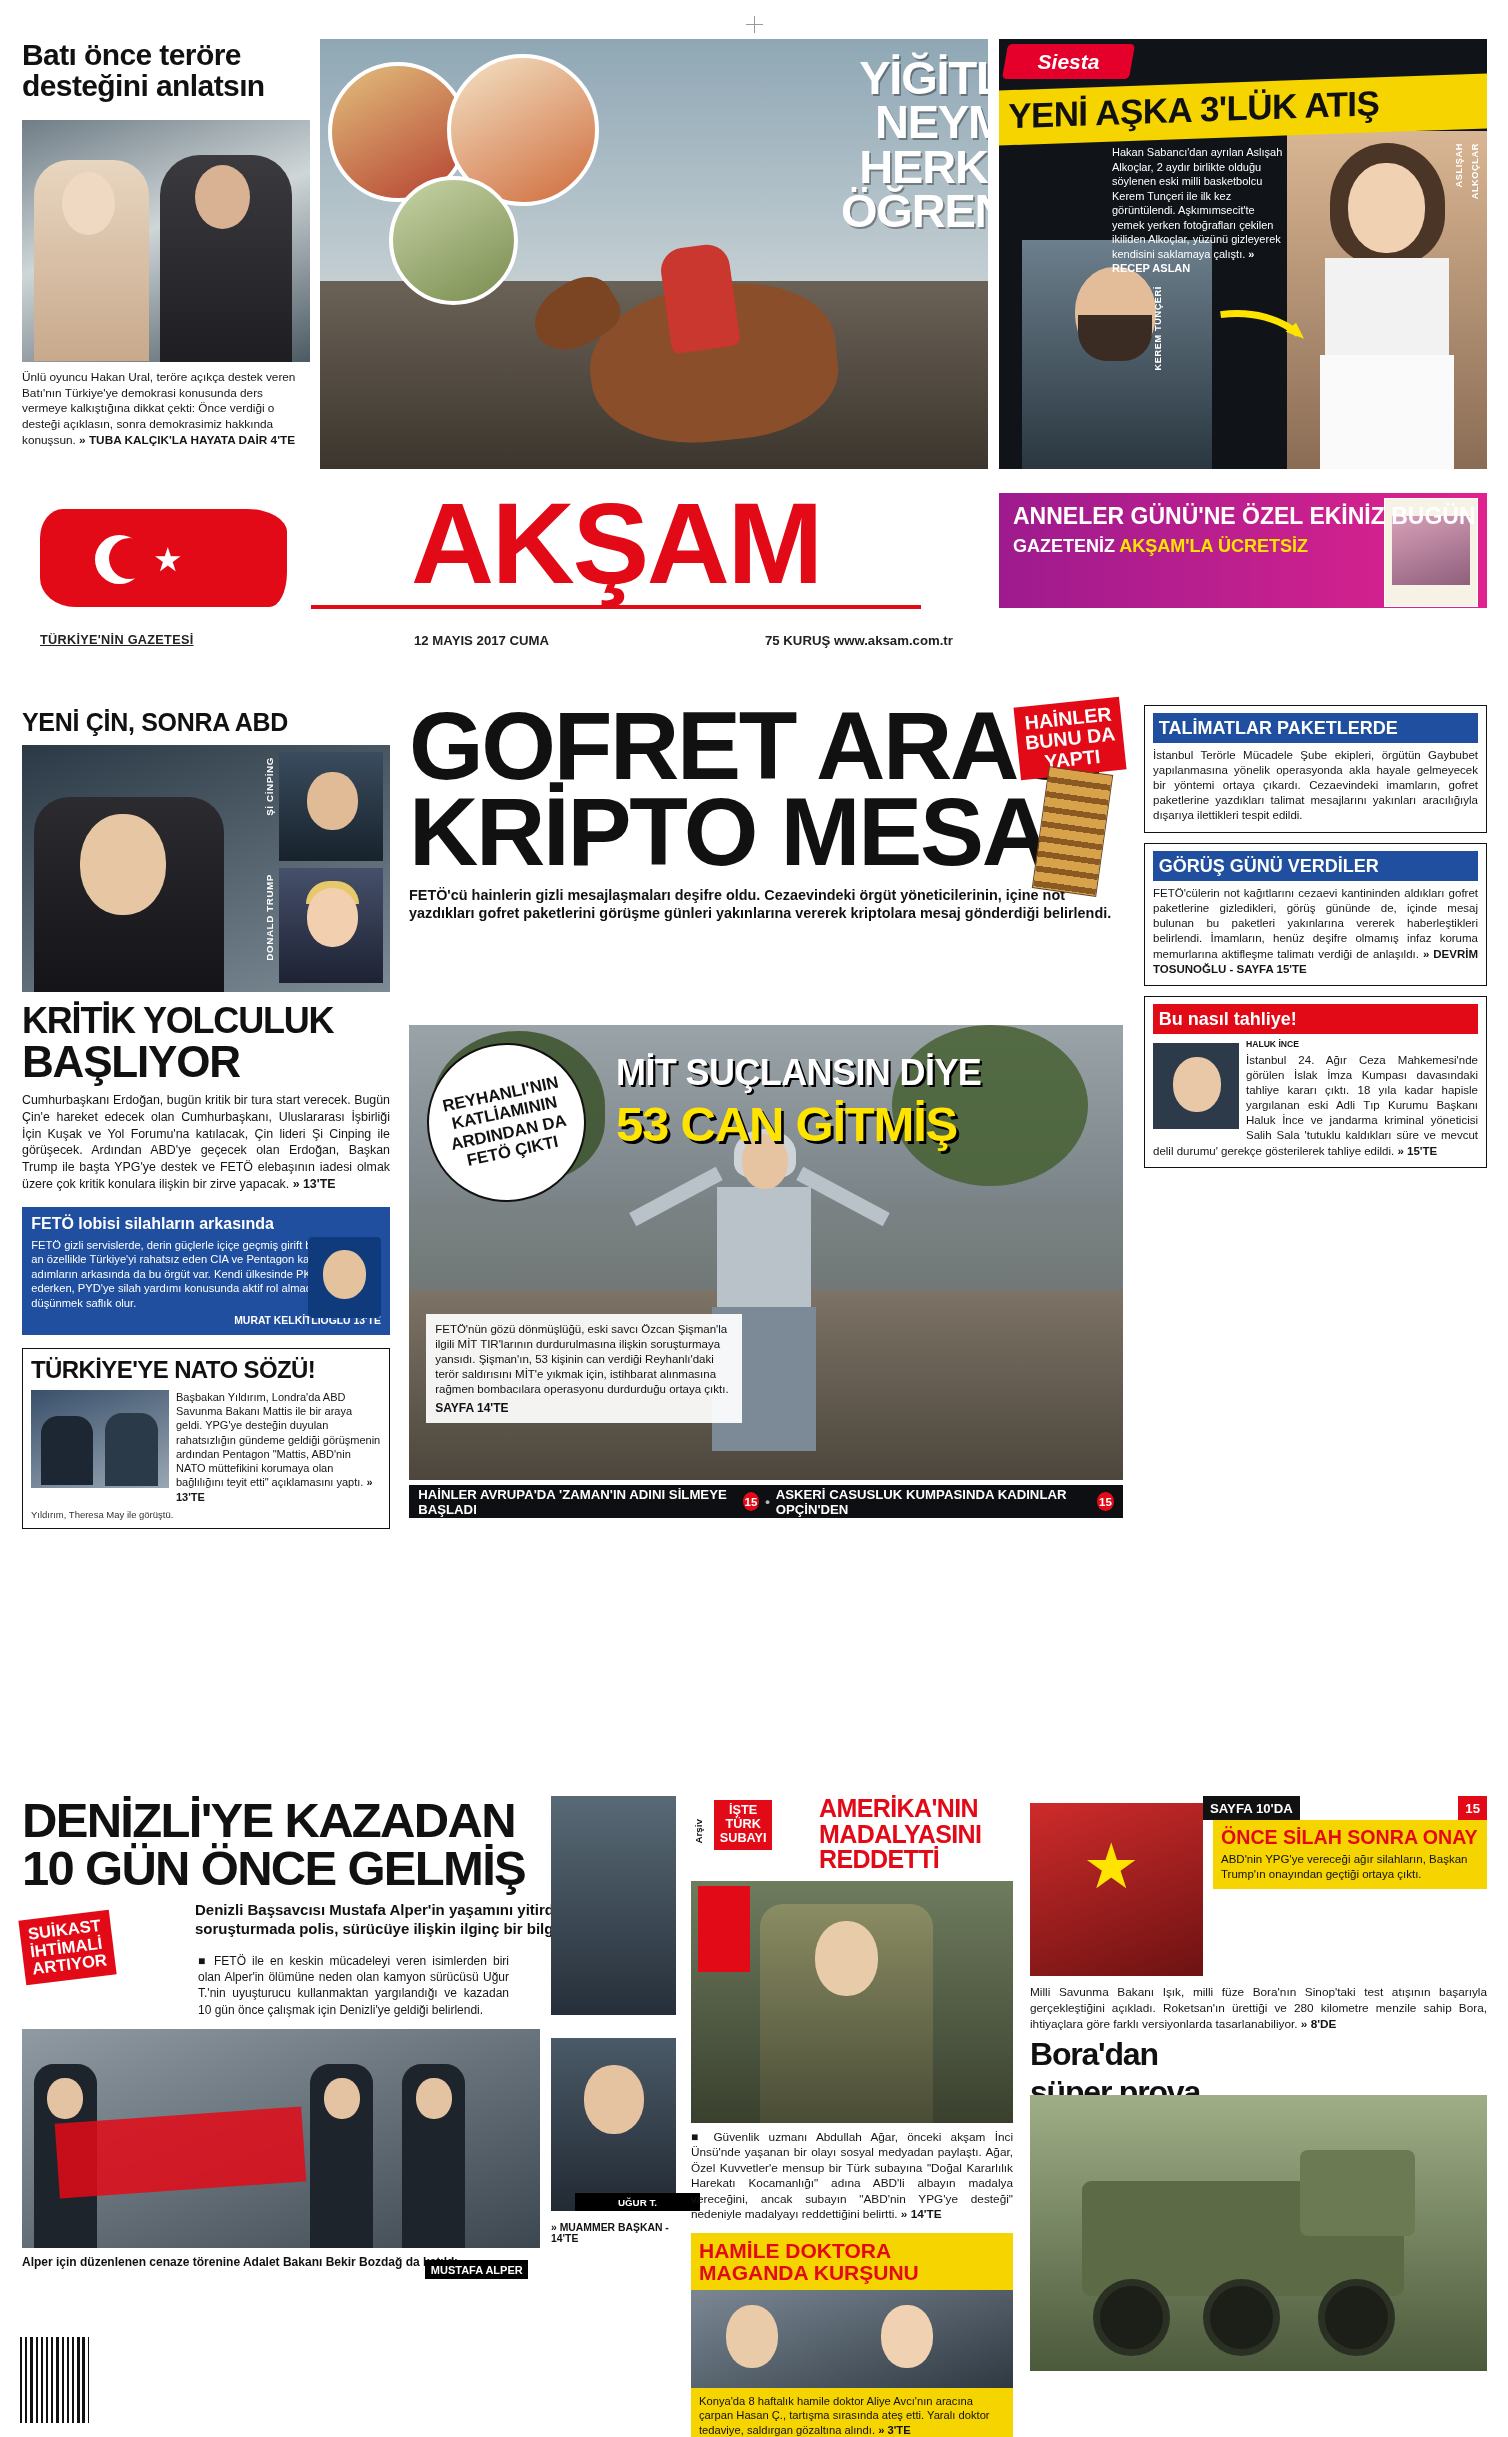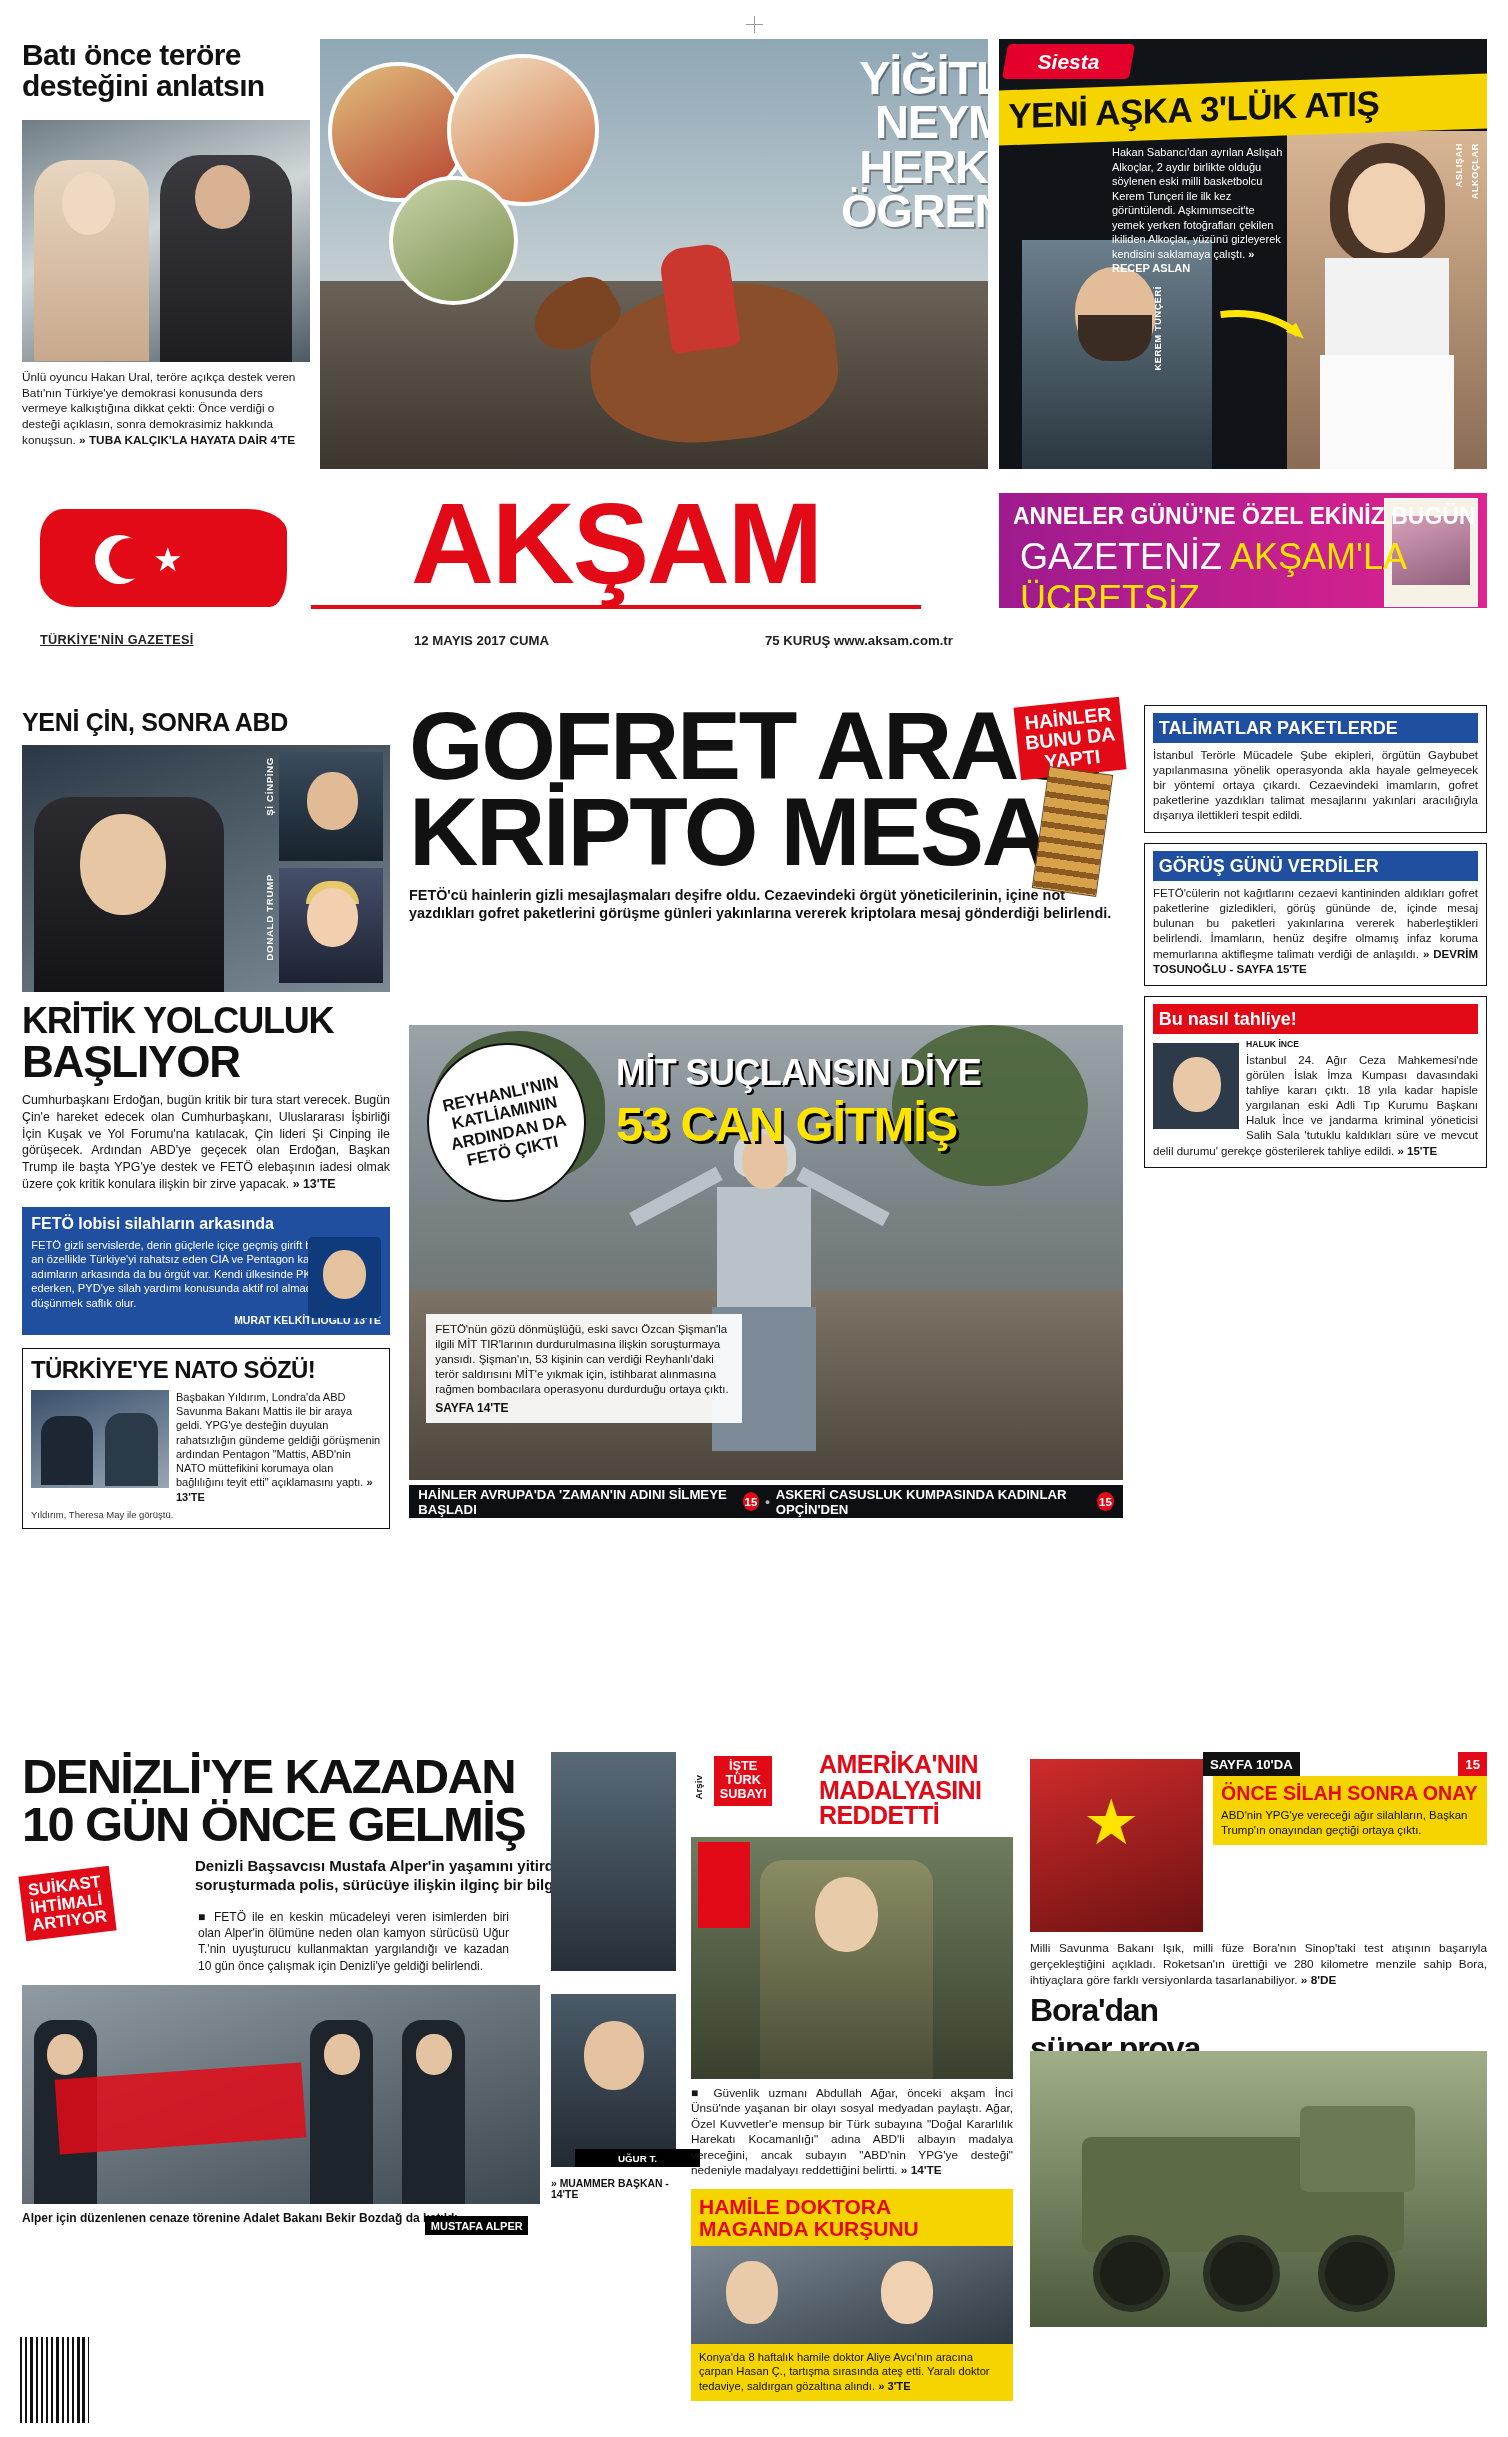--- a/index.html
+++ b/index.html
@@ -60,21 +60,21 @@
   .logo{position:absolute;left:311px;top:7px;width:610px;text-align:center;}
   .logo .word{font-size:115px;line-height:115px;font-weight:bold;color:#e30a17;letter-spacing:-2.3px;font-family:"Liberation Sans",sans-serif;}
   .logo .rule{margin-top:3.5px;height:4px;background:#e30a17;}
   .mh-left{position:absolute;left:40px;top:154px;font-size:12.7px;font-weight:bold;color:#222;letter-spacing:0.3px;text-decoration:underline;}
   .mh-date{position:absolute;left:414px;top:154px;font-size:13.2px;font-weight:bold;color:#222;}
   .mh-price{position:absolute;left:765px;top:154px;font-size:13.2px;font-weight:bold;color:#222;}
   .promo{position:absolute;left:999px;top:493px;width:488px;height:115px;background:linear-gradient(90deg,#9d1b8e,#e0238e);overflow:hidden;}
   .promo .mag{position:absolute;right:9.2px;top:4.6px;width:92px;height:107px;background:#f7f2e6;border:1.7px solid #fff;}
   .promo .mag .mm{position:absolute;left:7px;top:17.3px;width:78px;height:69px;background:linear-gradient(160deg,#d8a0b8,#8e5f7c);}
   .promo .l1{position:absolute;left:14px;top:10.4px;font-size:23px;font-weight:bold;color:#fff;}
-  .promo .l2{position:absolute;left:21px;top:43px;font-size:36px;font-weight:normal;color:#fff;}
+  .promo .l2{position:absolute;left:14px;top:43px;font-size:18px;font-weight:bold;color:#fff;}
   .promo .l2 em{font-style:normal;color:#ffe400;}
 
   
   .mid{position:absolute;left:0;top:691px;width:1509px;height:1093px;}
 
   
   .lcol{position:absolute;left:22px;top:17.3px;width:368px;}
   .lcol .kicker{font-size:25px;font-weight:bold;color:#111;letter-spacing:-0.3px;}
   .lcol .lphoto{margin-top:8px;width:368px;height:247px;background:linear-gradient(160deg,#2b3946,#7d8b95);position:relative;overflow:hidden;}
   .lcol .lphoto .erd{position:absolute;left:11.5px;top:52px;width:190px;height:196px;background:linear-gradient(180deg,#2b2b30,#141418);border-radius:35px 35px 0 0;}
@@ -146,21 +146,21 @@
   .rcol{position:absolute;left:1144px;top:14px;width:343px;}
   .rcol .blk{border:1.7px solid #111;padding:7px 8px 8px;margin-bottom:10.4px;box-sizing:border-box;}
   .rcol .blk h4{margin:0 0 4.6px;font-size:18px;font-weight:bold;color:#fff;background:#1f4f9e;padding:4.6px 5.8px;}
   .rcol .blk p{margin:0;font-size:11.5px;line-height:1.32;color:#151515;text-align:justify;}
   .rcol .blk .ref{font-weight:bold;}
   .rcol .tahliye h4{background:#e30a17;}
   .rcol .tahliye .face{float:left;width:86px;height:86px;background:#2c3a4a;margin:3.5px 7px 3.5px 0;position:relative;}
   .rcol .tahliye .face .f{position:absolute;left:19.6px;top:14px;width:48px;height:55px;border-radius:48%;background:#e8c8a6;}
 
   
-  .bot{position:absolute;left:0;top:1752px;width:1229px;height:642px;}
+  .bot{position:absolute;left:0;top:1796px;width:1229px;height:642px;}
   .bl{position:absolute;left:22px;top:0;width:656px;}
   .bl h2{margin:0;font-size:49px;line-height:0.98;font-weight:bold;color:#111;letter-spacing:-1.7px;}
   .bl .sub{margin-top:9.2px;font-size:15px;line-height:1.26;color:#111;font-weight:bold;}
   .bl .sui{position:absolute;left:0;top:119px;background:#e30a17;color:#fff;font-weight:bold;font-size:16.7px;line-height:1.06;padding:5.8px 8px;transform:rotate(-7deg);}
   .bl .cols{display:flex;gap:3px;margin-top:14px;align-items:flex-end;}
   .bl .c2{width:311px;font-size:12px;line-height:1.35;color:#151515;text-align:justify;}
   .bl .bphoto{margin-top:11.5px;width:518px;height:219px;background:linear-gradient(160deg,#8f9aa3,#3c4750);position:relative;overflow:hidden;}
   .bl .bphoto .flag{position:absolute;left:35px;top:86px;width:247px;height:75px;background:#e30a17;opacity:.85;transform:rotate(-4deg);}
   .bl .bphoto .p{position:absolute;top:35px;width:63px;height:184px;background:#1d242c;border-radius:19.6px 19.6px 0 0;}
   .bl .bphoto .f{position:absolute;width:36px;height:41px;border-radius:48%;background:#e3c3a2;}

